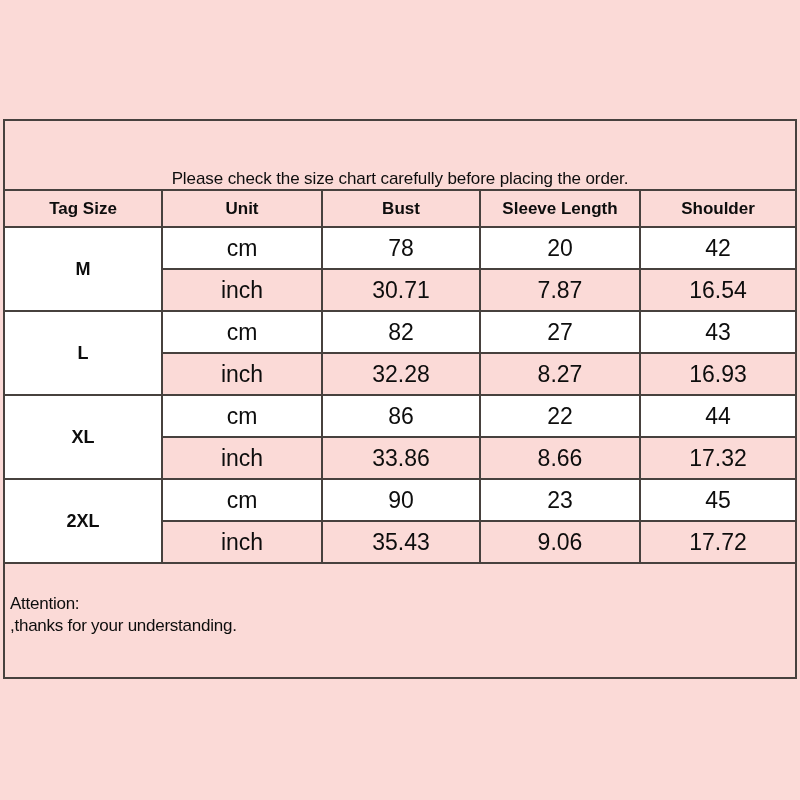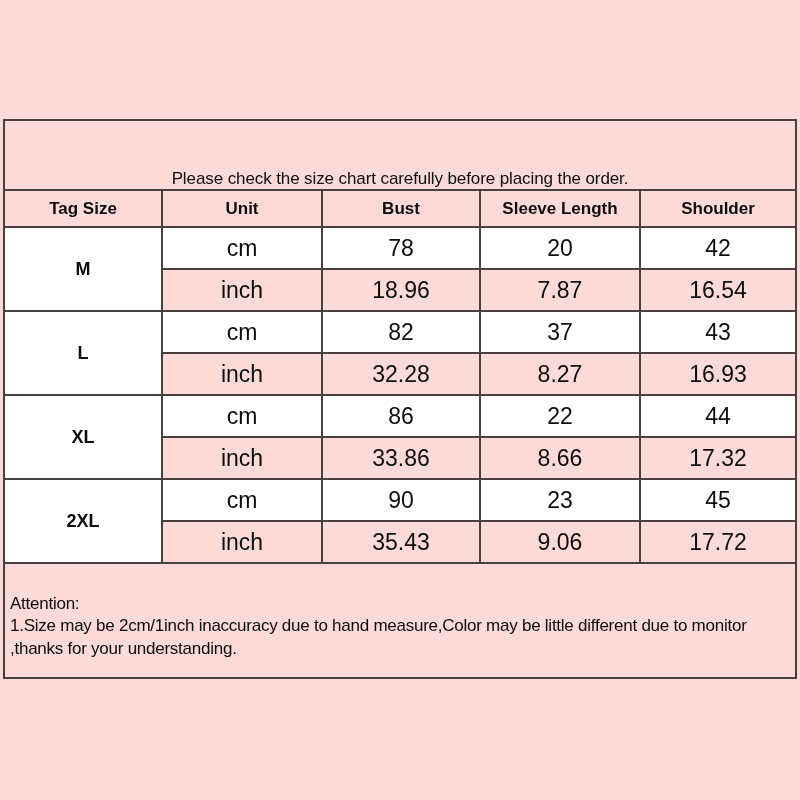--- a/index.html
+++ b/index.html
@@ -94,30 +94,30 @@
 
       <tr class="row-cm">
         <td class="tag-cell" rowspan="2">M</td>
         <td class="unit-cell">cm</td>
         <td>78</td>
         <td>20</td>
         <td>42</td>
       </tr>
       <tr class="row-inch">
         <td class="unit-cell">inch</td>
-        <td>18.96</td>
+        <td>30.71</td>
         <td>7.87</td>
         <td>16.54</td>
       </tr>
 
       <tr class="row-cm">
         <td class="tag-cell" rowspan="2">L</td>
         <td class="unit-cell">cm</td>
         <td>82</td>
-        <td>37</td>
+        <td>27</td>
         <td>43</td>
       </tr>
       <tr class="row-inch">
         <td class="unit-cell">inch</td>
         <td>32.28</td>
         <td>8.27</td>
         <td>16.93</td>
       </tr>
 
       <tr class="row-cm">
@@ -145,17 +145,16 @@
         <td class="unit-cell">inch</td>
         <td>35.43</td>
         <td>9.06</td>
         <td>17.72</td>
       </tr>
     </tbody>
   </table>
 
   <div class="attention">
     <div class="att-line">Attention:</div>
-    <div class="att-line">1.Size may be 2cm/1inch inaccuracy due to hand measure,Color may be little different due to monitor</div>
     <div class="att-line">,thanks for your understanding.</div>
   </div>
 
 </div>
 
 </body></html>

